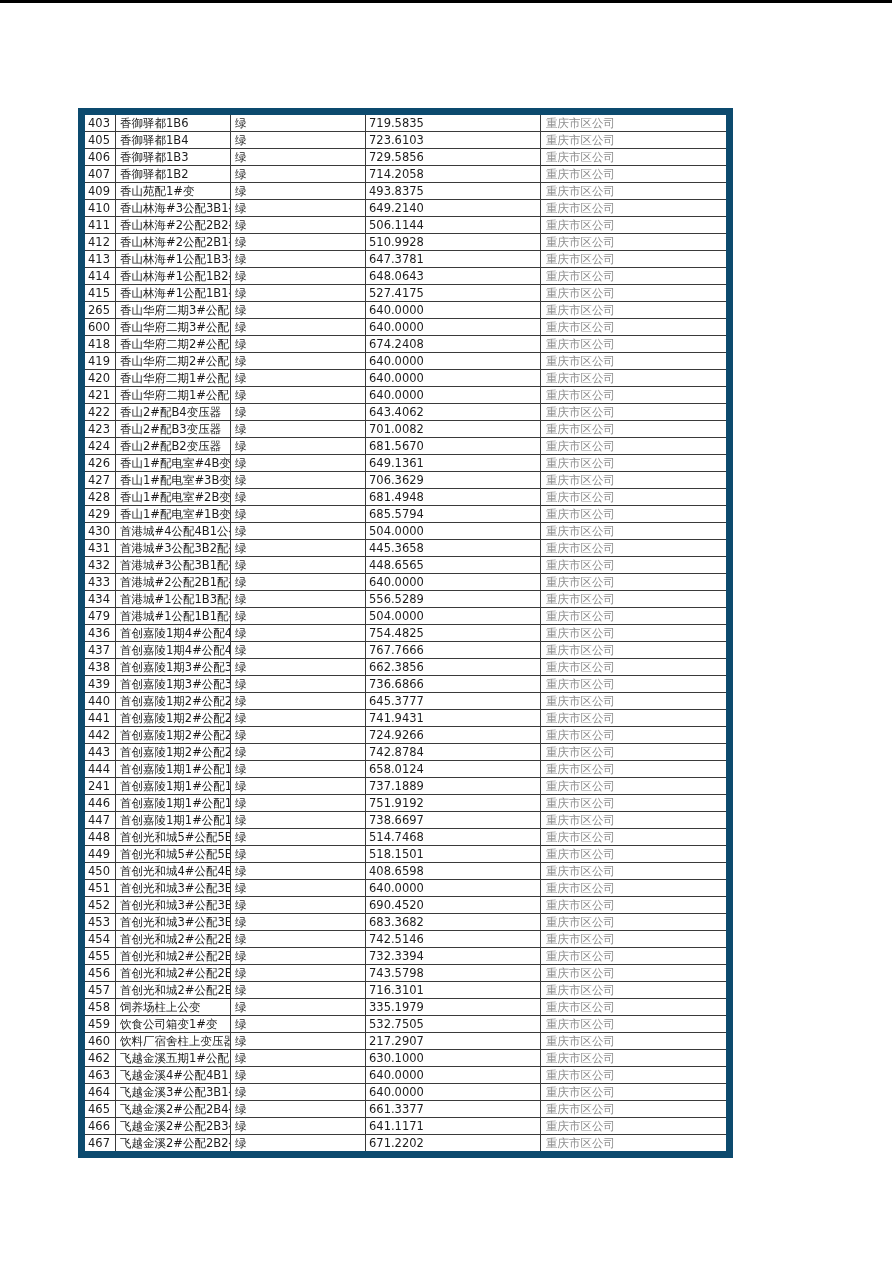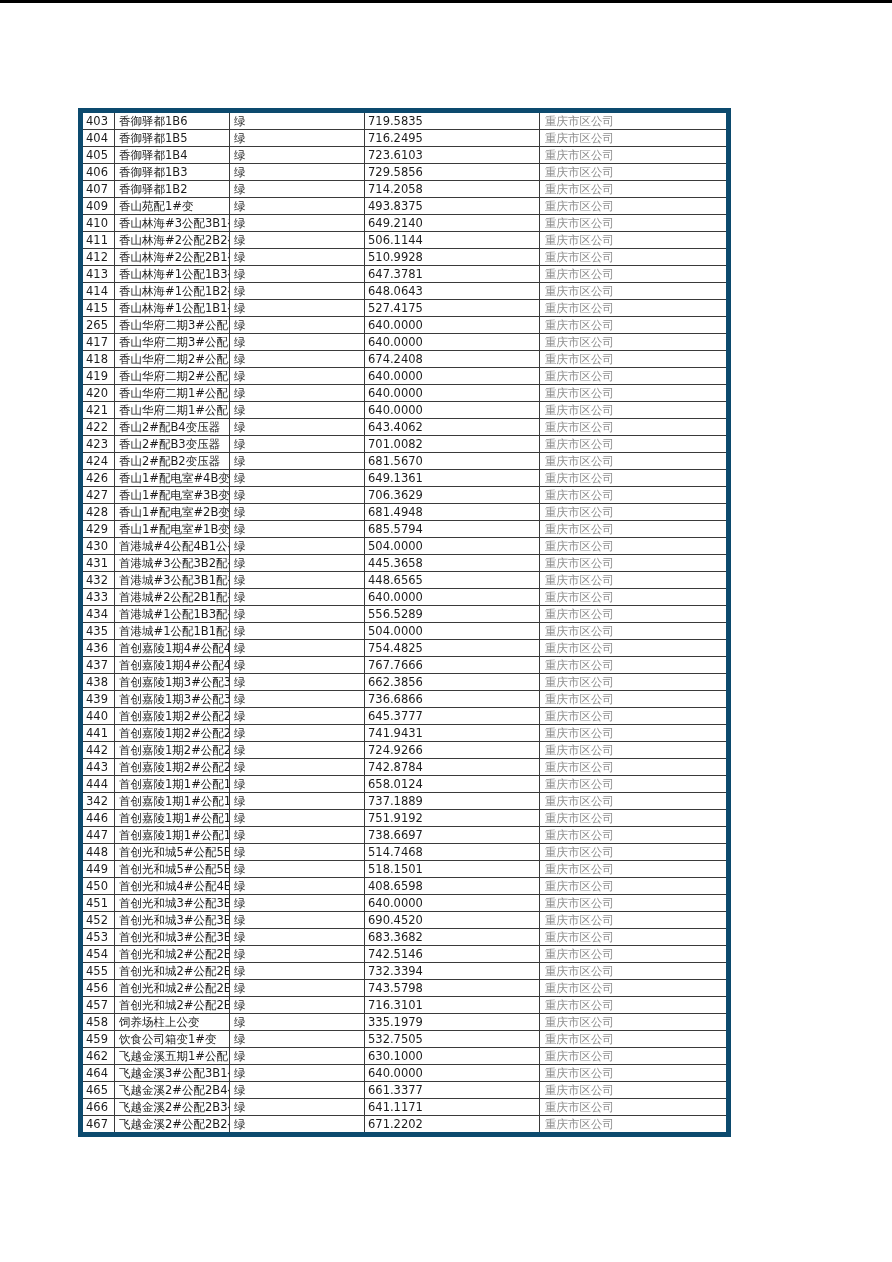--- a/index.html
+++ b/index.html
@@ -23,21 +23,21 @@
     height: 3px;
     background: #000000;
   }
   .data-table {
     position: absolute;
     left: 78px;
     top: 108px;
     width: 648px;
     border-collapse: collapse;
     table-layout: fixed;
-    border: 5px solid #0c4a6e;
+    border: 7px solid #0c4a6e;
     padding-left: 36px;
   }
   .data-table td {
     border: 1px solid #3a3a3a;
     height: 16px;
     font-size: 11.5px;
     line-height: 15px;
     color: #1c1c1c;
     white-space: nowrap;
     overflow: hidden;
@@ -66,27 +66,20 @@
     </colgroup>
     <tbody>
         <tr>
       <td class="col-id">403</td>
       <td class="col-name">香御驿都1B6</td>
       <td class="col-status">绿</td>
       <td class="col-value">719.5835</td>
       <td class="col-company">重庆市区公司</td>
     </tr>
         <tr>
-      <td class="col-id">404</td>
-      <td class="col-name">香御驿都1B5</td>
-      <td class="col-status">绿</td>
-      <td class="col-value">716.2495</td>
-      <td class="col-company">重庆市区公司</td>
-    </tr>
-        <tr>
       <td class="col-id">405</td>
       <td class="col-name">香御驿都1B4</td>
       <td class="col-status">绿</td>
       <td class="col-value">723.6103</td>
       <td class="col-company">重庆市区公司</td>
     </tr>
         <tr>
       <td class="col-id">406</td>
       <td class="col-name">香御驿都1B3</td>
       <td class="col-status">绿</td>
@@ -150,21 +143,21 @@
       <td class="col-company">重庆市区公司</td>
     </tr>
         <tr>
       <td class="col-id">265</td>
       <td class="col-name">香山华府二期3#公配3B3</td>
       <td class="col-status">绿</td>
       <td class="col-value">640.0000</td>
       <td class="col-company">重庆市区公司</td>
     </tr>
         <tr>
-      <td class="col-id">417</td>
+      <td class="col-id">600</td>
       <td class="col-name">香山华府二期3#公配3B1</td>
       <td class="col-status">绿</td>
       <td class="col-value">640.0000</td>
       <td class="col-company">重庆市区公司</td>
     </tr>
         <tr>
       <td class="col-id">418</td>
       <td class="col-name">香山华府二期2#公配2B3</td>
       <td class="col-status">绿</td>
       <td class="col-value">674.2408</td>
@@ -269,21 +262,21 @@
       <td class="col-company">重庆市区公司</td>
     </tr>
         <tr>
       <td class="col-id">434</td>
       <td class="col-name">首港城#1公配1B3配变</td>
       <td class="col-status">绿</td>
       <td class="col-value">556.5289</td>
       <td class="col-company">重庆市区公司</td>
     </tr>
         <tr>
-      <td class="col-id">435</td>
+      <td class="col-id">479</td>
       <td class="col-name">首港城#1公配1B1配变</td>
       <td class="col-status">绿</td>
       <td class="col-value">504.0000</td>
       <td class="col-company">重庆市区公司</td>
     </tr>
         <tr>
       <td class="col-id">436</td>
       <td class="col-name">首创嘉陵1期4#公配4B2</td>
       <td class="col-status">绿</td>
       <td class="col-value">754.4825</td>
@@ -339,21 +332,21 @@
       <td class="col-company">重庆市区公司</td>
     </tr>
         <tr>
       <td class="col-id">444</td>
       <td class="col-name">首创嘉陵1期1#公配1B4</td>
       <td class="col-status">绿</td>
       <td class="col-value">658.0124</td>
       <td class="col-company">重庆市区公司</td>
     </tr>
         <tr>
-      <td class="col-id">342</td>
+      <td class="col-id">241</td>
       <td class="col-name">首创嘉陵1期1#公配1B3</td>
       <td class="col-status">绿</td>
       <td class="col-value">737.1889</td>
       <td class="col-company">重庆市区公司</td>
     </tr>
         <tr>
       <td class="col-id">446</td>
       <td class="col-name">首创嘉陵1期1#公配1B2</td>
       <td class="col-status">绿</td>
       <td class="col-value">751.9192</td>
@@ -444,24 +437,38 @@
       <td class="col-company">重庆市区公司</td>
     </tr>
         <tr>
       <td class="col-id">459</td>
       <td class="col-name">饮食公司箱变1#变</td>
       <td class="col-status">绿</td>
       <td class="col-value">532.7505</td>
       <td class="col-company">重庆市区公司</td>
     </tr>
         <tr>
+      <td class="col-id">460</td>
+      <td class="col-name">饮料厂宿舍柱上变压器</td>
+      <td class="col-status">绿</td>
+      <td class="col-value">217.2907</td>
+      <td class="col-company">重庆市区公司</td>
+    </tr>
+        <tr>
       <td class="col-id">462</td>
       <td class="col-name">飞越金溪五期1#公配1B1公变</td>
       <td class="col-status">绿</td>
       <td class="col-value">630.1000</td>
+      <td class="col-company">重庆市区公司</td>
+    </tr>
+        <tr>
+      <td class="col-id">463</td>
+      <td class="col-name">飞越金溪4#公配4B1</td>
+      <td class="col-status">绿</td>
+      <td class="col-value">640.0000</td>
       <td class="col-company">重庆市区公司</td>
     </tr>
         <tr>
       <td class="col-id">464</td>
       <td class="col-name">飞越金溪3#公配3B1公变</td>
       <td class="col-status">绿</td>
       <td class="col-value">640.0000</td>
       <td class="col-company">重庆市区公司</td>
     </tr>
         <tr>

